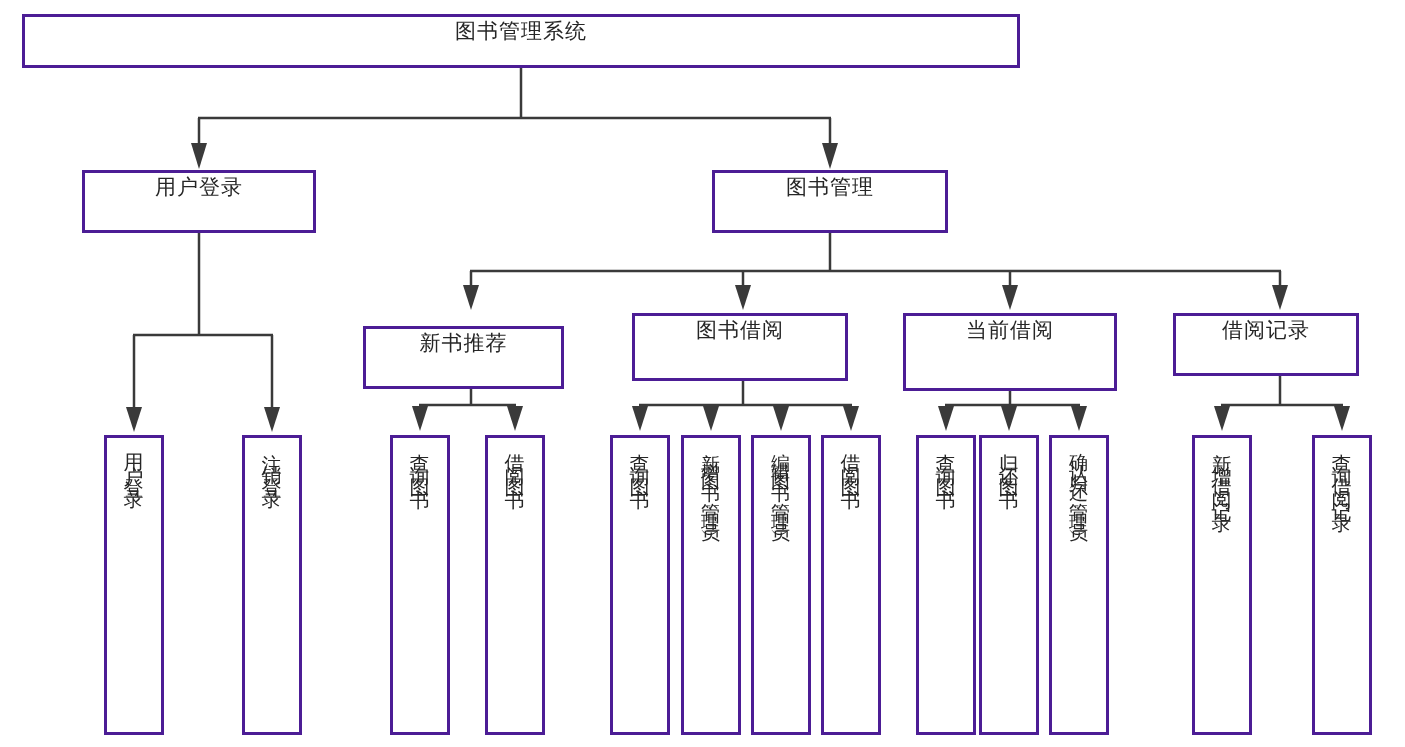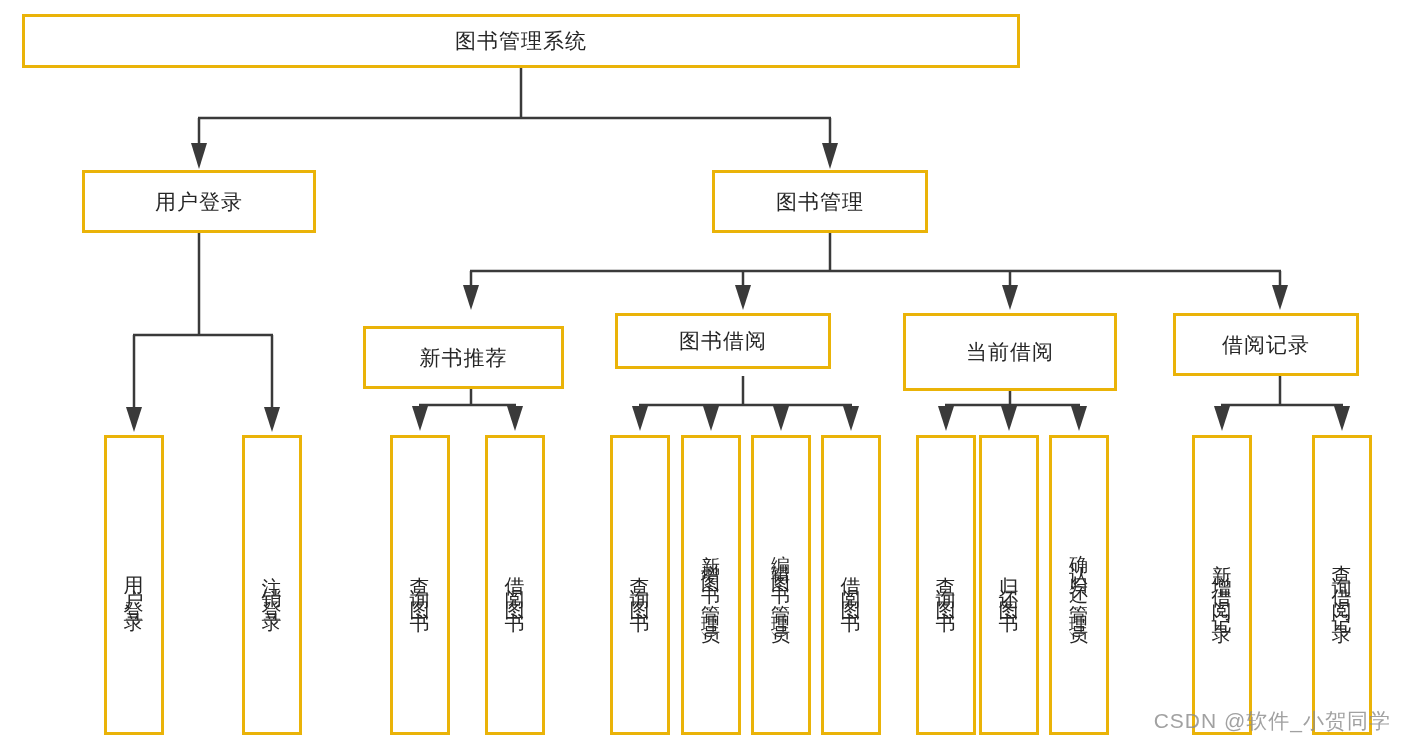--- a/index.html
+++ b/index.html
@@ -3,21 +3,21 @@
 <meta charset="utf-8">
 <style>
   html,body{margin:0;padding:0;background:#ffffff;}
   .stage{
     position:relative;width:1405px;height:747px;overflow:hidden;background:#ffffff;
     font-family:"Liberation Sans",sans-serif;color:#262626;
   }
   .wires{position:absolute;left:0;top:0;z-index:1;}
   .box{
     position:absolute;box-sizing:border-box;background:#ffffff;
-    border:3px solid #eab308;display:flex;align-items:center;justify-content:center;
+    border:3px solid #4c1d95;display:flex;justify-content:center;
     z-index:2;
   }
   .hlabel{font-size:21px;letter-spacing:1px;white-space:nowrap;}
   .vtext{
     writing-mode:vertical-rl;text-orientation:mixed;
     font-size:20px;letter-spacing:12px;white-space:nowrap;line-height:1;
   }
   .len9{font-size:19px;letter-spacing:10px;}
   .watermark{
     position:absolute;right:14px;bottom:12px;z-index:3;
@@ -84,28 +84,28 @@
     </g>
   </svg>
 
   <div class="box" style="left:22px;top:14px;width:998px;height:54px">
     <span class="hlabel">图书管理系统</span>
   </div>
 
   <div class="box" style="left:82px;top:170px;width:234px;height:63px">
     <span class="hlabel">用户登录</span>
   </div>
-  <div class="box" style="left:712px;top:170px;width:216px;height:63px">
+  <div class="box" style="left:712px;top:170px;width:236px;height:63px">
     <span class="hlabel">图书管理</span>
   </div>
 
   <div class="box" style="left:363px;top:326px;width:201px;height:63px">
     <span class="hlabel">新书推荐</span>
   </div>
-  <div class="box" style="left:615px;top:313px;width:216px;height:56px">
+  <div class="box" style="left:632px;top:313px;width:216px;height:68px">
     <span class="hlabel">图书借阅</span>
   </div>
   <div class="box" style="left:903px;top:313px;width:214px;height:78px">
     <span class="hlabel">当前借阅</span>
   </div>
   <div class="box" style="left:1173px;top:313px;width:186px;height:63px">
     <span class="hlabel">借阅记录</span>
   </div>
 
   <div class="box" style="left:104px;top:435px;width:60px;height:300px">
@@ -145,15 +145,14 @@
     <span class="vtext len9">确认归还（管理员）</span>
   </div>
 
   <div class="box" style="left:1192px;top:435px;width:60px;height:300px">
     <span class="vtext">新增借阅记录</span>
   </div>
   <div class="box" style="left:1312px;top:435px;width:60px;height:300px">
     <span class="vtext">查询借阅记录</span>
   </div>
 
-  <div class="watermark">CSDN @软件_小贺同学</div>
 
 </div>
 
 </body></html>

